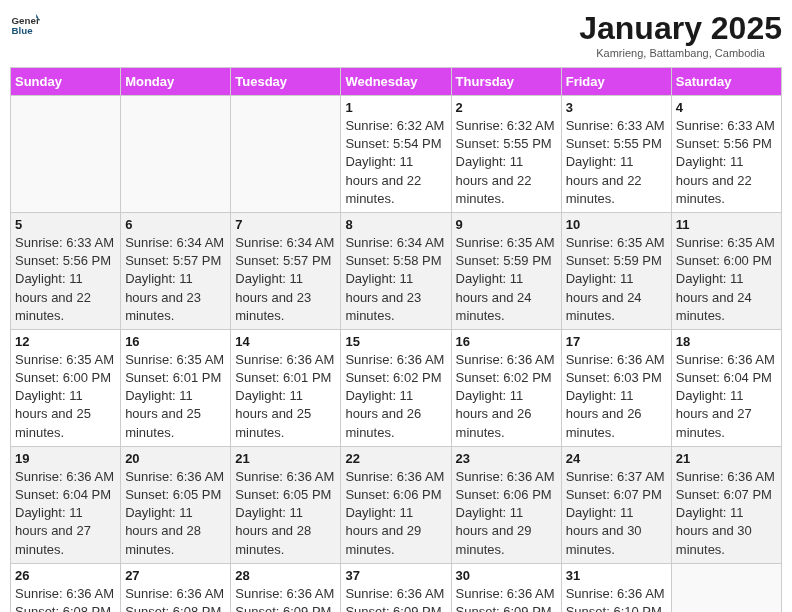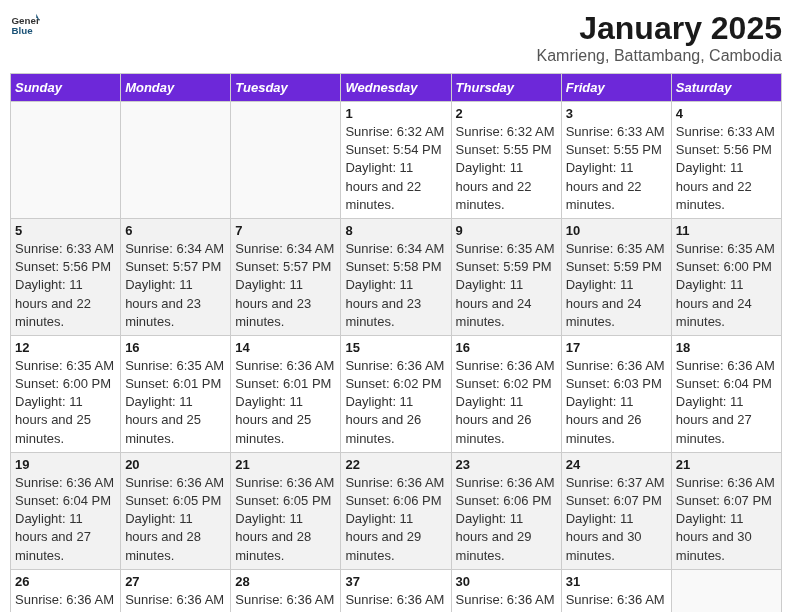--- a/index.html
+++ b/index.html
@@ -19,45 +19,44 @@
     .logo {
       display: flex;
       align-items: center;
       gap: 4px;
     }
     .logo-icon {
       width: 30px;
       height: 30px;
     }
     .title-section {
-      text-align: right;
+      text-align: center;
       margin-left: 20px;
     }
     .month-title {
       font-size: 32px;
       font-weight: bold;
       color: #1a1a1a;
     }
     .location-title {
-      font-size: 16px;
+      font-size: 11px;
       color: #555;
     }
     .calendar {
       width: 100%;
       border-collapse: collapse;
       border: 1px solid #ccc;
     }
     .calendar th {
-      background-color: #6d28d9;
+      background-color: #d946ef;
       color: #fff;
       padding: 6px 4px;
       font-size: 13px;
       text-align: left;
       border: 1px solid #ccc;
-      font-style: italic;
     }
     .calendar td {
       vertical-align: top;
       border: 1px solid #ccc;
       padding: 4px;
       width: 14.28%;
       min-height: 80px;
       font-size: 11px;
       color: #333;
       background: #fff;

